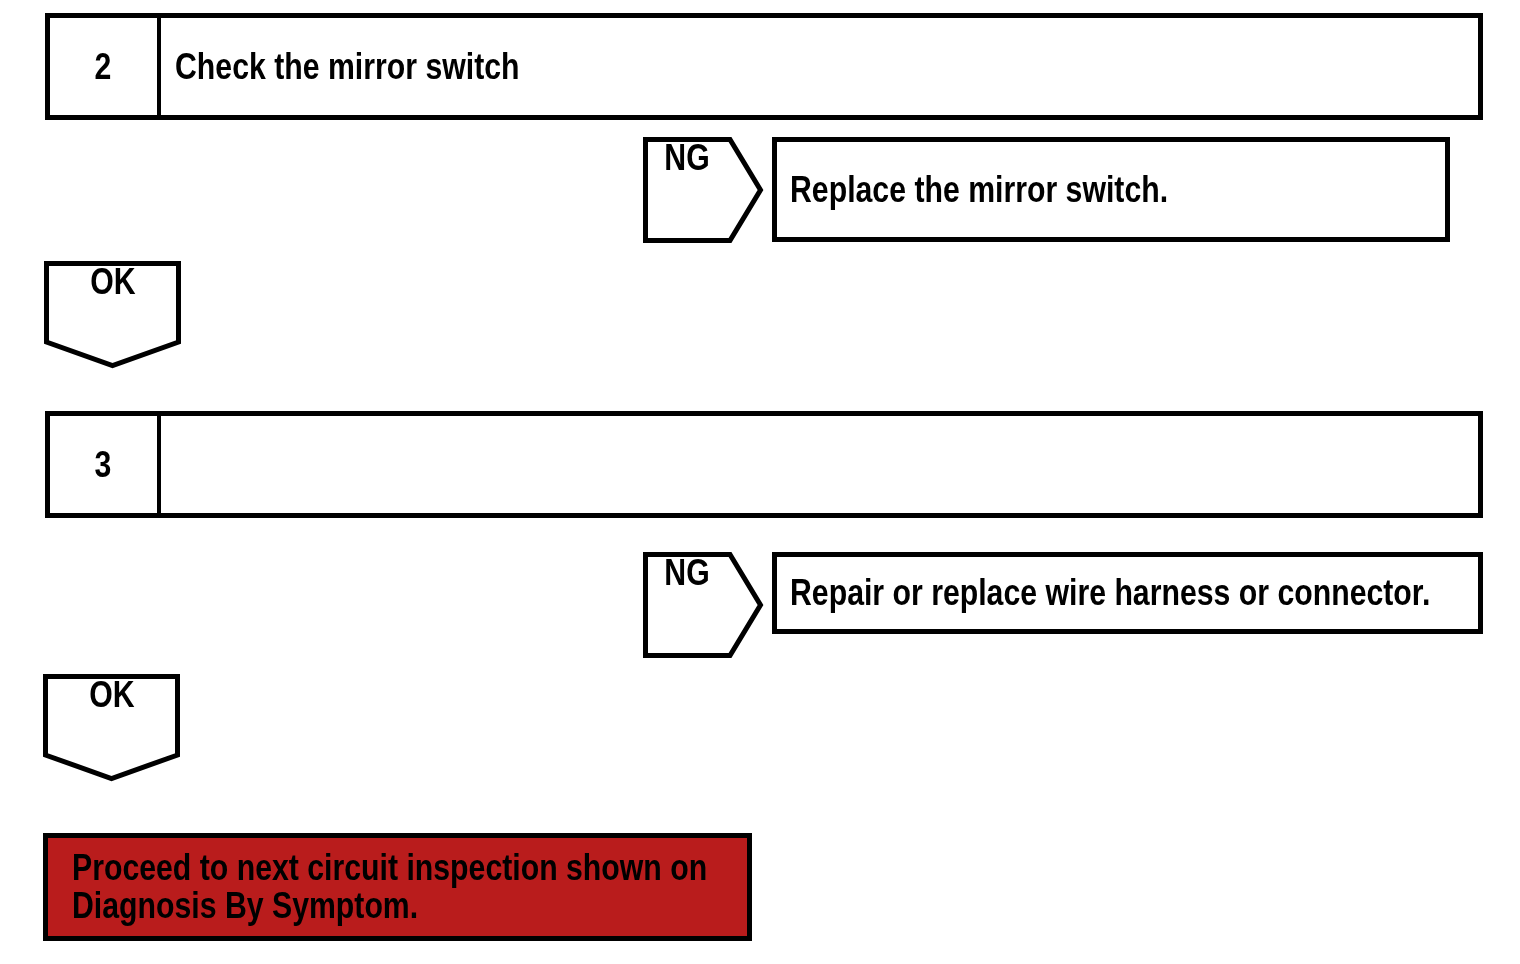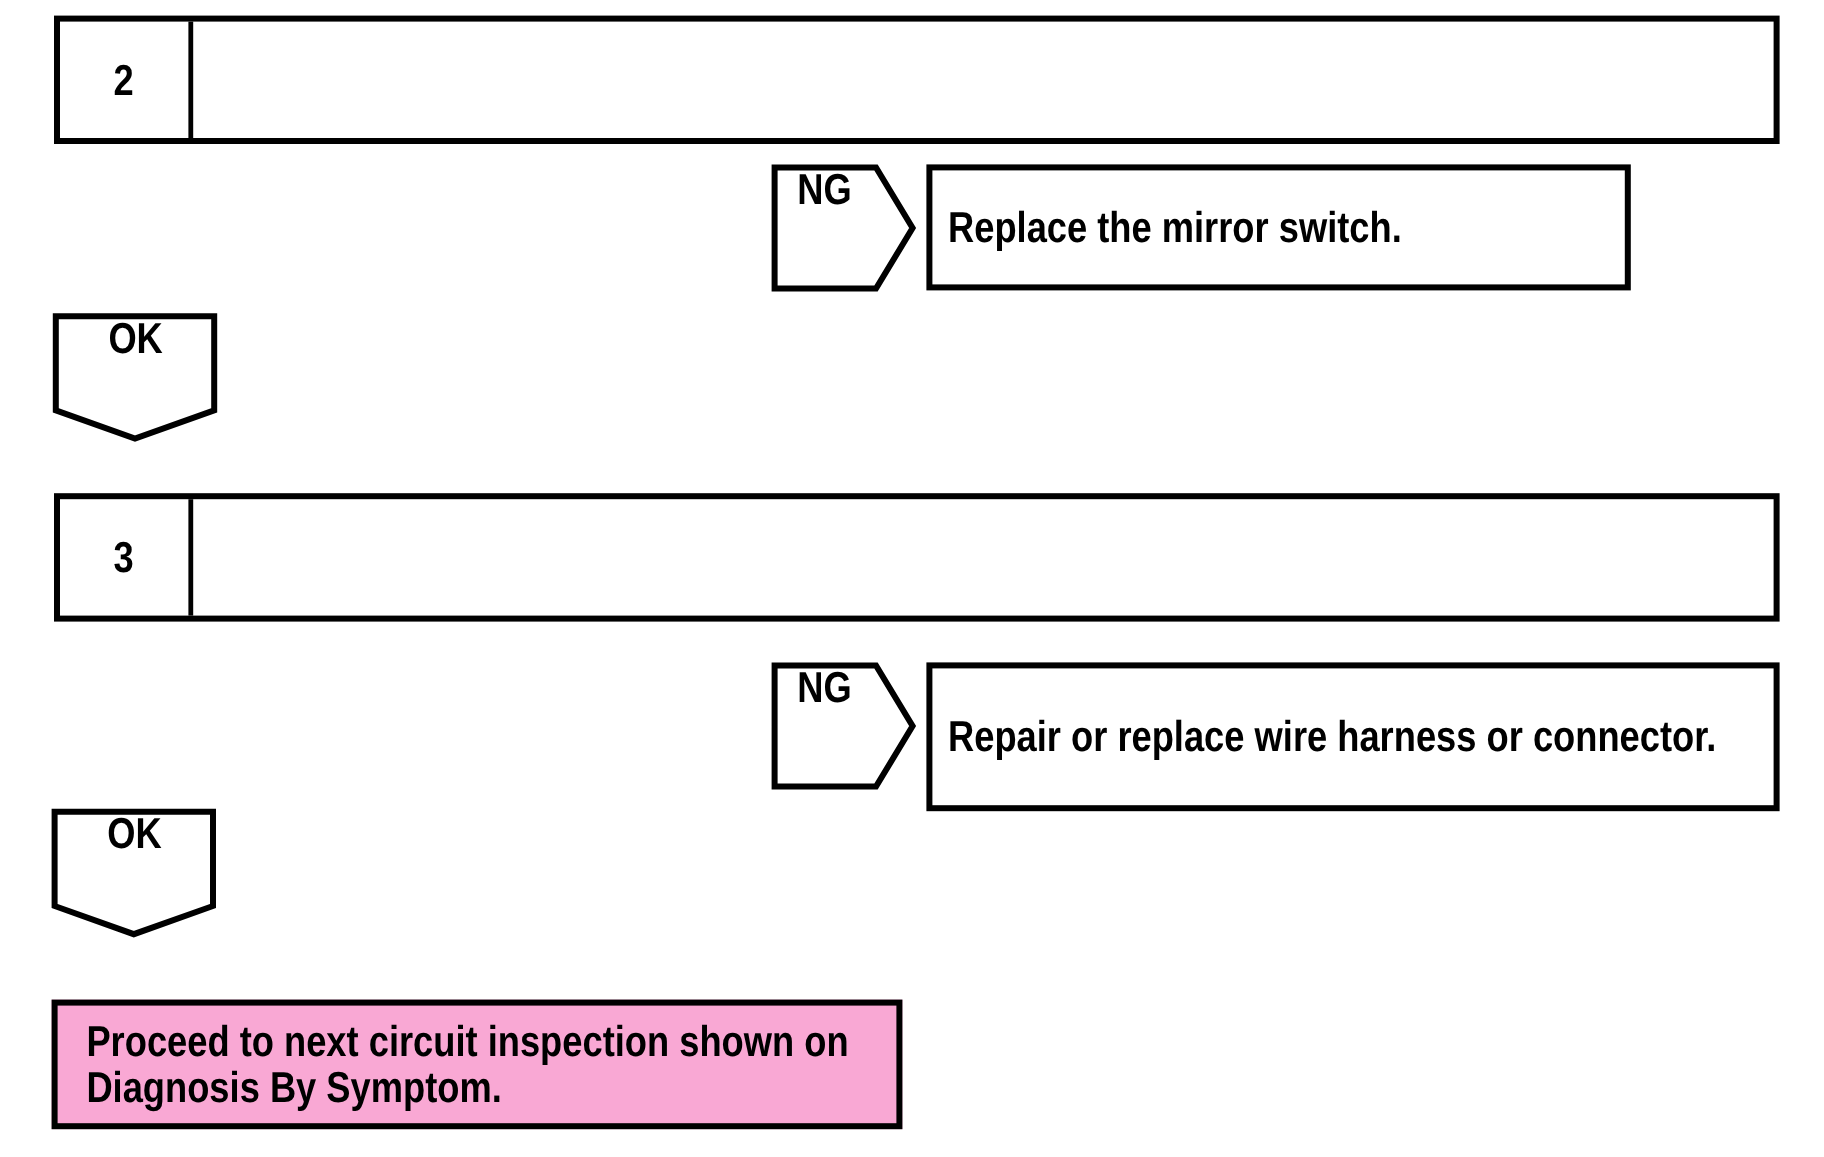--- a/index.html
+++ b/index.html
@@ -48,21 +48,21 @@
   }
   .action-box {
     border: 5px solid #000;
     background: #fff;
     display: flex;
     align-items: center;
     padding-left: 13px;
   }
   .terminal-box {
     border: 5px solid #000;
-    background: #f9a8d4;
+    background: #b91c1c;
     display: flex;
     align-items: center;
     padding-left: 24px;
   }
   .label-box {
     display: flex;
     align-items: flex-start;
     justify-content: center;
   }
   svg.shape { position: absolute; overflow: visible; }
@@ -70,30 +70,33 @@
 </style>
 </head>
 <body>
 
 <div class="page">
 
   <div class="abs step-box" style="left:45px; top:13px; width:1438px; height:107px;">
     <div class="num-cell">
       <span class="t center">2</span>
     </div>
+    <div class="title-cell">
+      <div class="t lines">Check the mirror switch</div>
+    </div>
   </div>
 
   <svg class="shape" style="left:643px; top:137px;" width="120" height="106" viewBox="0 0 120 106">
     <polygon points="2.5,2.5 87,2.5 117.5,53 87,103.5 2.5,103.5"></polygon>
   </svg>
   <div class="abs label-box" style="left:643px; top:137px; width:88px; height:106px;">
     <span class="t center">NG</span>
   </div>
 
-  <div class="abs action-box" style="left:772px; top:137px; width:587px; height:105px;">
+  <div class="abs action-box" style="left:772px; top:137px; width:678px; height:105px;">
     <span class="t">Replace the mirror switch.</span>
   </div>
 
   <svg class="shape" style="left:44px; top:261px;" width="137" height="107" viewBox="0 0 137 107">
     <polygon points="2.5,2.5 134.5,2.5 134.5,81 68.5,104.5 2.5,81"></polygon>
   </svg>
   <div class="abs label-box" style="left:44px; top:261px; width:137px; height:81px;">
     <span class="t center">OK</span>
   </div>
 
@@ -103,21 +106,21 @@
     </div>
   </div>
 
   <svg class="shape" style="left:643px; top:552px;" width="120" height="106" viewBox="0 0 120 106">
     <polygon points="2.5,2.5 87,2.5 117.5,53 87,103.5 2.5,103.5"></polygon>
   </svg>
   <div class="abs label-box" style="left:643px; top:552px; width:88px; height:106px;">
     <span class="t center">NG</span>
   </div>
 
-  <div class="abs action-box" style="left:772px; top:552px; width:711px; height:124px;">
+  <div class="abs action-box" style="left:772px; top:552px; width:711px; height:82px;">
     <span class="t">Repair or replace wire harness or connector.</span>
   </div>
 
   <svg class="shape" style="left:43px; top:674px;" width="137" height="107" viewBox="0 0 137 107">
     <polygon points="2.5,2.5 134.5,2.5 134.5,81 68.5,104.5 2.5,81"></polygon>
   </svg>
   <div class="abs label-box" style="left:43px; top:674px; width:137px; height:81px;">
     <span class="t center">OK</span>
   </div>
 

